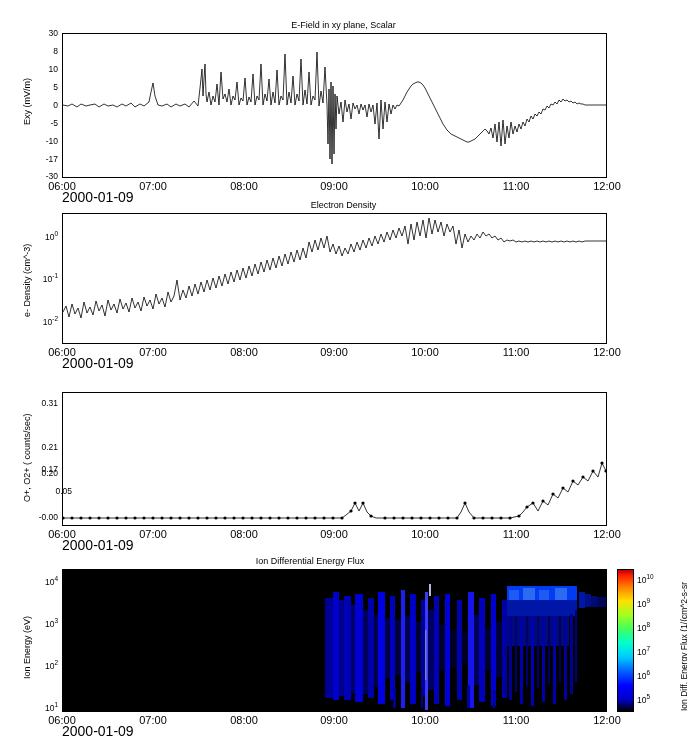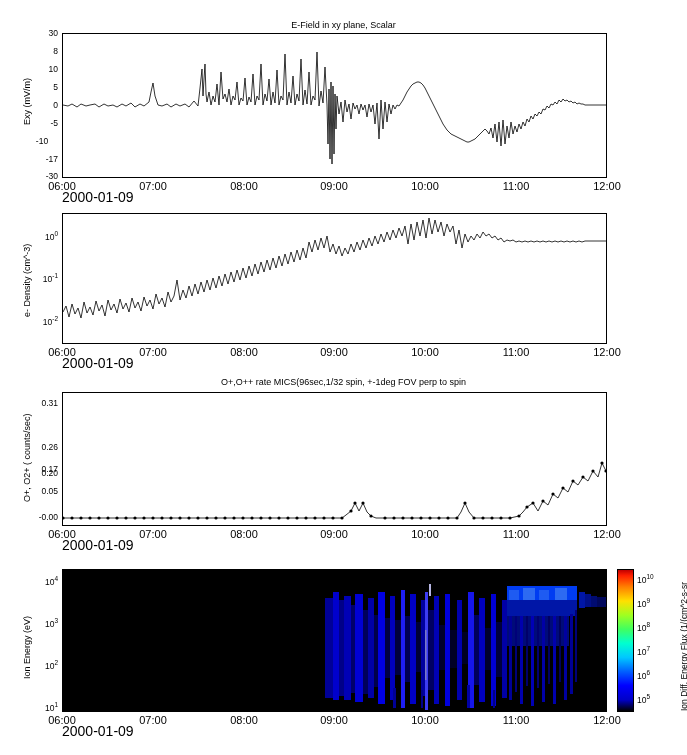--- a/index.html
+++ b/index.html
@@ -34,35 +34,36 @@
 "></polyline>
       </svg>
     </div>
 
     <div class="ytick" style="left:30px;top:28px;width:28px;">30</div>
     <div class="ytick" style="left:30px;top:46px;width:28px;">8</div>
     <div class="ytick" style="left:30px;top:64px;width:28px;">10</div>
     <div class="ytick" style="left:30px;top:82px;width:28px;">5</div>
     <div class="ytick" style="left:30px;top:100px;width:28px;">0</div>
     <div class="ytick" style="left:26px;top:118px;width:32px;">-5</div>
-    <div class="ytick" style="left:26px;top:136px;width:32px;text-align:center;">-10</div>
+    <div class="ytick" style="left:26px;top:136px;width:32px;">-10</div>
     <div class="ytick" style="left:26px;top:154px;width:32px;">-17</div>
     <div class="ytick" style="left:26px;top:171px;width:32px;">-30</div>
 
     <div class="xtick" style="left:42px;top:180px;width:40px;">06:00</div>
     <div class="xtick" style="left:133px;top:180px;width:40px;">07:00</div>
     <div class="xtick" style="left:224px;top:180px;width:40px;">08:00</div>
     <div class="xtick" style="left:314px;top:180px;width:40px;">09:00</div>
     <div class="xtick" style="left:405px;top:180px;width:40px;">10:00</div>
     <div class="xtick" style="left:496px;top:180px;width:40px;">11:00</div>
     <div class="xtick" style="left:587px;top:180px;width:40px;">12:00</div>
     <div class="datelbl" style="left:62px;top:189px;">2000-01-09</div>
   </div>
 
   <div class="panel" style="left:0;top:189px;width:687px;height:185px;">
+    <div class="ptitle" style="top:11px;">Electron Density</div>
     <div class="ylabel" style="left:22px;top:128px;">e- Density (cm^-3)</div>
 
     <div class="plotbox" style="left:62px;top:24px;width:545px;height:131px;">
       <svg width="543" height="129" viewBox="0 0 543 129">
         <polyline fill="none" stroke="#000" stroke-width="0.8" points="
 0,98 3,92 6,103 9,90 12,100 15,94 18,104 21,88 24,99 27,93 30,101 33,87 36,97 39,91 42,102 45,86 48,96 51,90 54,99 57,85 60,95 63,89 66,98 69,84 72,94 75,88 78,97 81,83 84,92 87,86 90,95 93,80 96,90 99,84 102,93 105,78 108,88 111,82 114,66 117,86 120,76 123,84 126,72 129,82 132,70 135,80 138,68 141,78 144,66 147,76 150,64 153,74 156,62 159,72 162,60 165,70 168,58 171,68 174,56 177,66 180,54 183,64 186,52 189,62 192,50 195,60 198,48 201,58 204,46 207,56 210,44 213,54 216,42 219,52 222,40 225,50 228,38 231,48 234,36 237,46 240,34 243,44 246,28 249,38 252,26 255,36 258,24 261,34 264,22 267,38 270,30 273,40 276,32 279,42 282,34 285,40 288,30 291,38 294,28 297,36 300,26 303,34 306,24 309,32 312,22 315,30 318,20 321,28 324,18 327,26 330,16 333,24 336,14 339,22 342,12 345,30 348,10 351,26 354,8 357,22 360,6 363,24 366,4 369,20 372,6 375,18 378,8 381,22 384,10 387,18 390,12 393,30 396,16 399,34 402,20 405,28 408,22 411,26 414,20 417,24 420,18 423,22 426,20 429,24 432,22 435,26 438,24 441,28 444,26 447,27 450,26 453,28 456,27 459,28 462,27 465,28 468,27 471,28 474,27 477,28 480,27 483,28 486,27 489,28 492,27 495,28 498,27 501,28 504,27 507,28 510,27 513,28 516,27 519,28 522,27 525,27 528,27 531,27 534,27 537,27 540,27 543,27
 "></polyline>
       </svg>
     </div>
 
@@ -74,21 +75,20 @@
     <div class="xtick" style="left:133px;top:157px;width:40px;">07:00</div>
     <div class="xtick" style="left:224px;top:157px;width:40px;">08:00</div>
     <div class="xtick" style="left:314px;top:157px;width:40px;">09:00</div>
     <div class="xtick" style="left:405px;top:157px;width:40px;">10:00</div>
     <div class="xtick" style="left:496px;top:157px;width:40px;">11:00</div>
     <div class="xtick" style="left:587px;top:157px;width:40px;">12:00</div>
     <div class="datelbl" style="left:62px;top:166px;">2000-01-09</div>
   </div>
 
   <div class="panel" style="left:0;top:366px;width:687px;height:190px;">
-    <div class="ptitle" style="top:11px;">O+,O++ rate MICS(96sec,1/32 spin, +-1deg FOV perp to spin</div>
     <div class="ylabel" style="left:22px;top:136px;">O+, O2+ ( counts/sec)</div>
 
     <div class="plotbox" style="left:62px;top:26px;width:545px;height:134px;">
       <svg width="543" height="132" viewBox="0 0 543 132">
         <polyline fill="none" stroke="#000" stroke-width="0.8" points="
 0,125 9,125 18,125 27,125 36,125 45,125 54,125 63,125 72,125 81,125 90,125 99,125 108,125 117,125 126,125 135,125 144,125 153,125 162,125 171,125 180,125 189,125 198,125 207,125 216,125 225,125 234,125 243,125 252,125 261,125 270,125 279,125 283,122 288,118 292,110 296,118 300,110 304,119 308,123 313,125 322,125 331,125 340,125 349,125 358,125 367,125 376,125 385,125 394,125 398,119 402,110 406,119 411,125 420,125 429,125 438,125 447,125 456,123 460,119 464,114 470,110 475,118 480,108 485,112 490,101 495,105 500,95 505,99 510,88 515,92 520,84 525,88 530,78 535,84 539,70 543,78
 "></polyline>
         <g fill="#000">
           <circle cx="0" cy="125" r="1.6"></circle>
             <circle cx="9" cy="125" r="1.6"></circle>
@@ -151,36 +151,37 @@
             <circle cx="520" cy="84" r="1.6"></circle>
             <circle cx="530" cy="78" r="1.6"></circle>
           <circle cx="539" cy="70" r="1.6"></circle>
             <circle cx="543" cy="78" r="1.6"></circle>
         </g>
       </svg>
     </div>
 
     <div class="ytick" style="left:22px;top:32px;width:36px;">0.31</div>
     <div class="ytick" style="left:22px;top:54px;width:36px;margin-top:48px;">0.20</div>
-    <div class="ytick" style="left:22px;top:76px;width:36px;">0.26</div>
+    <div class="ytick" style="left:22px;top:76px;width:36px;">0.21</div>
     <div class="ytick" style="left:22px;top:98px;width:36px;">0.17</div>
-    <div class="ytick" style="left:22px;top:120px;width:36px;">0.05</div>
+    <div class="ytick" style="left:36px;top:120px;width:36px;">0.05</div>
     <div class="ytick" style="left:20px;top:146px;width:38px;text-align:right;">-0.00</div>
 
     <div class="xtick" style="left:42px;top:162px;width:40px;">06:00</div>
     <div class="xtick" style="left:133px;top:162px;width:40px;">07:00</div>
     <div class="xtick" style="left:224px;top:162px;width:40px;">08:00</div>
     <div class="xtick" style="left:314px;top:162px;width:40px;">09:00</div>
     <div class="xtick" style="left:405px;top:162px;width:40px;">10:00</div>
     <div class="xtick" style="left:496px;top:162px;width:40px;">11:00</div>
     <div class="xtick" style="left:587px;top:162px;width:40px;">12:00</div>
     <div class="datelbl" style="left:62px;top:171px;">2000-01-09</div>
   </div>
 
   <div class="panel" style="left:0;top:551px;width:687px;height:204px;">
+    <div class="ptitle" style="top:5px;width:620px;left:0;">Ion Differential Energy Flux</div>
     <div class="ylabel" style="left:22px;top:128px;">Ion Energy (eV)</div>
 
     <div class="plotbox" style="left:62px;top:18px;width:545px;height:143px;background:#000;">
       <svg width="543" height="141" viewBox="0 0 543 141">
         <rect x="0" y="0" width="543" height="141" fill="#000000"></rect>
         <g opacity="0.95">
 
           <rect x="262" y="28" width="8" height="100" fill="#0000a0"></rect>
           <rect x="270" y="22" width="6" height="108" fill="#0000d8"></rect>
           <rect x="276" y="30" width="5" height="96" fill="#000090"></rect>

